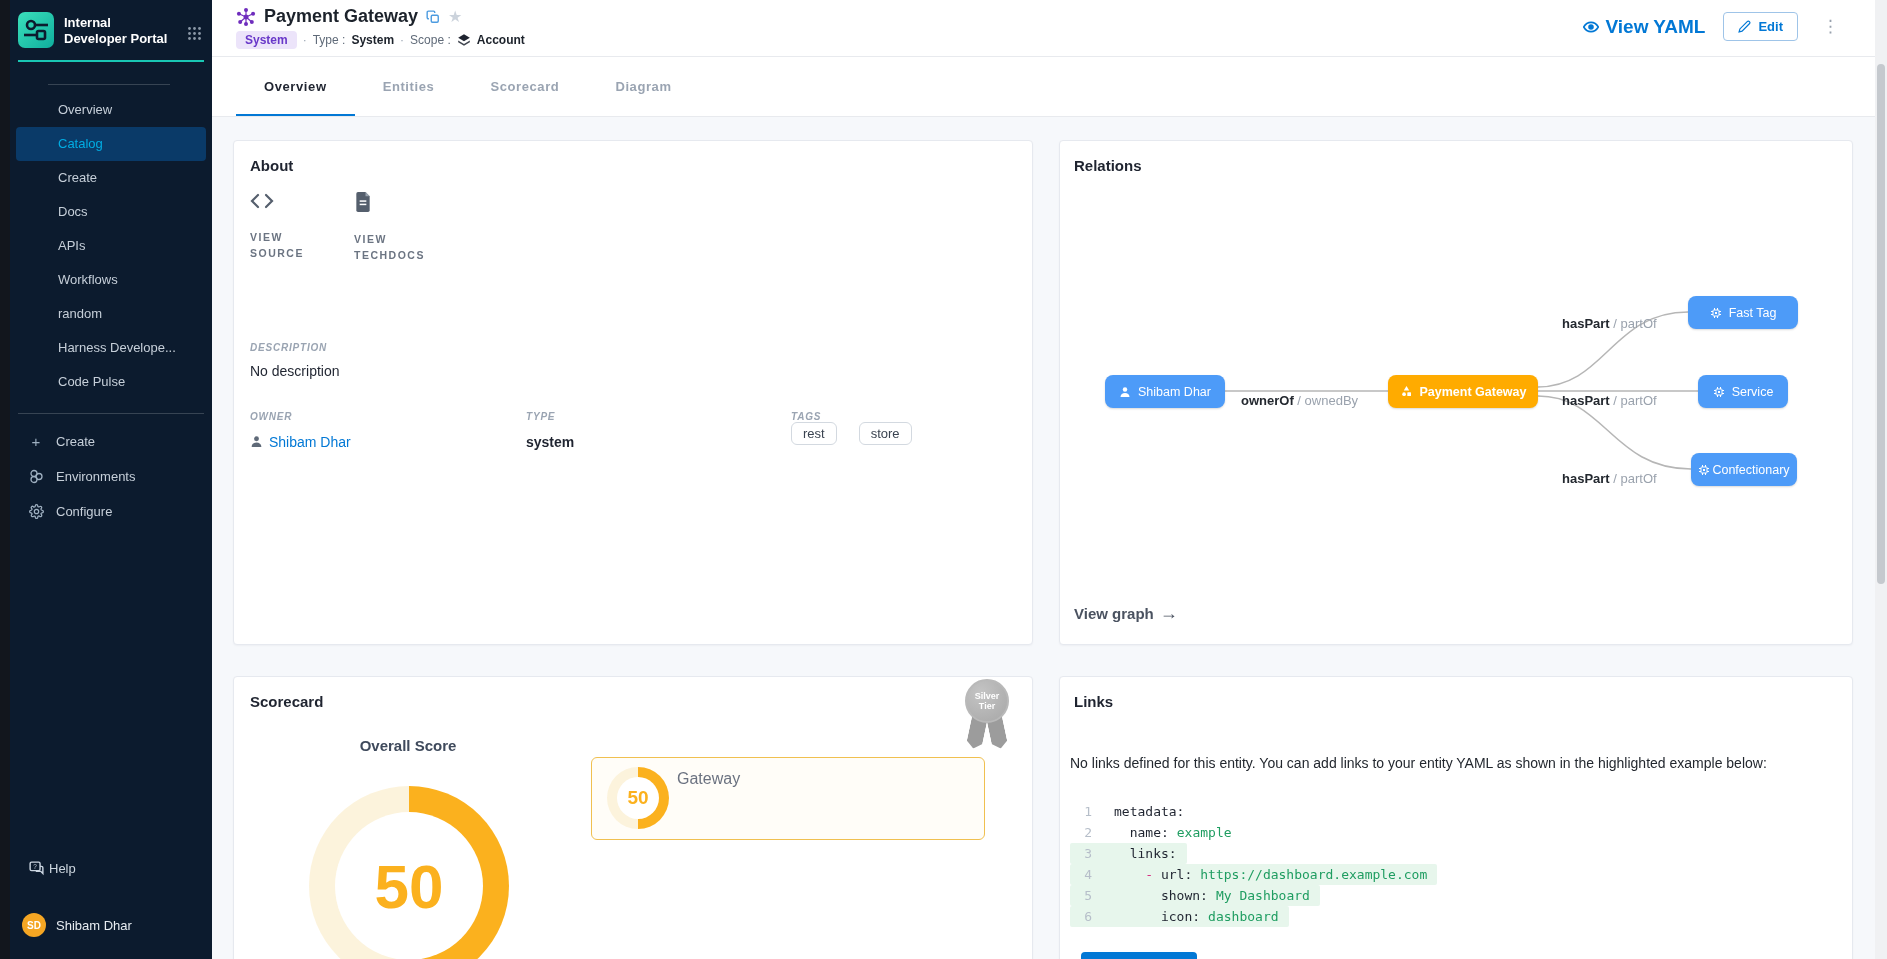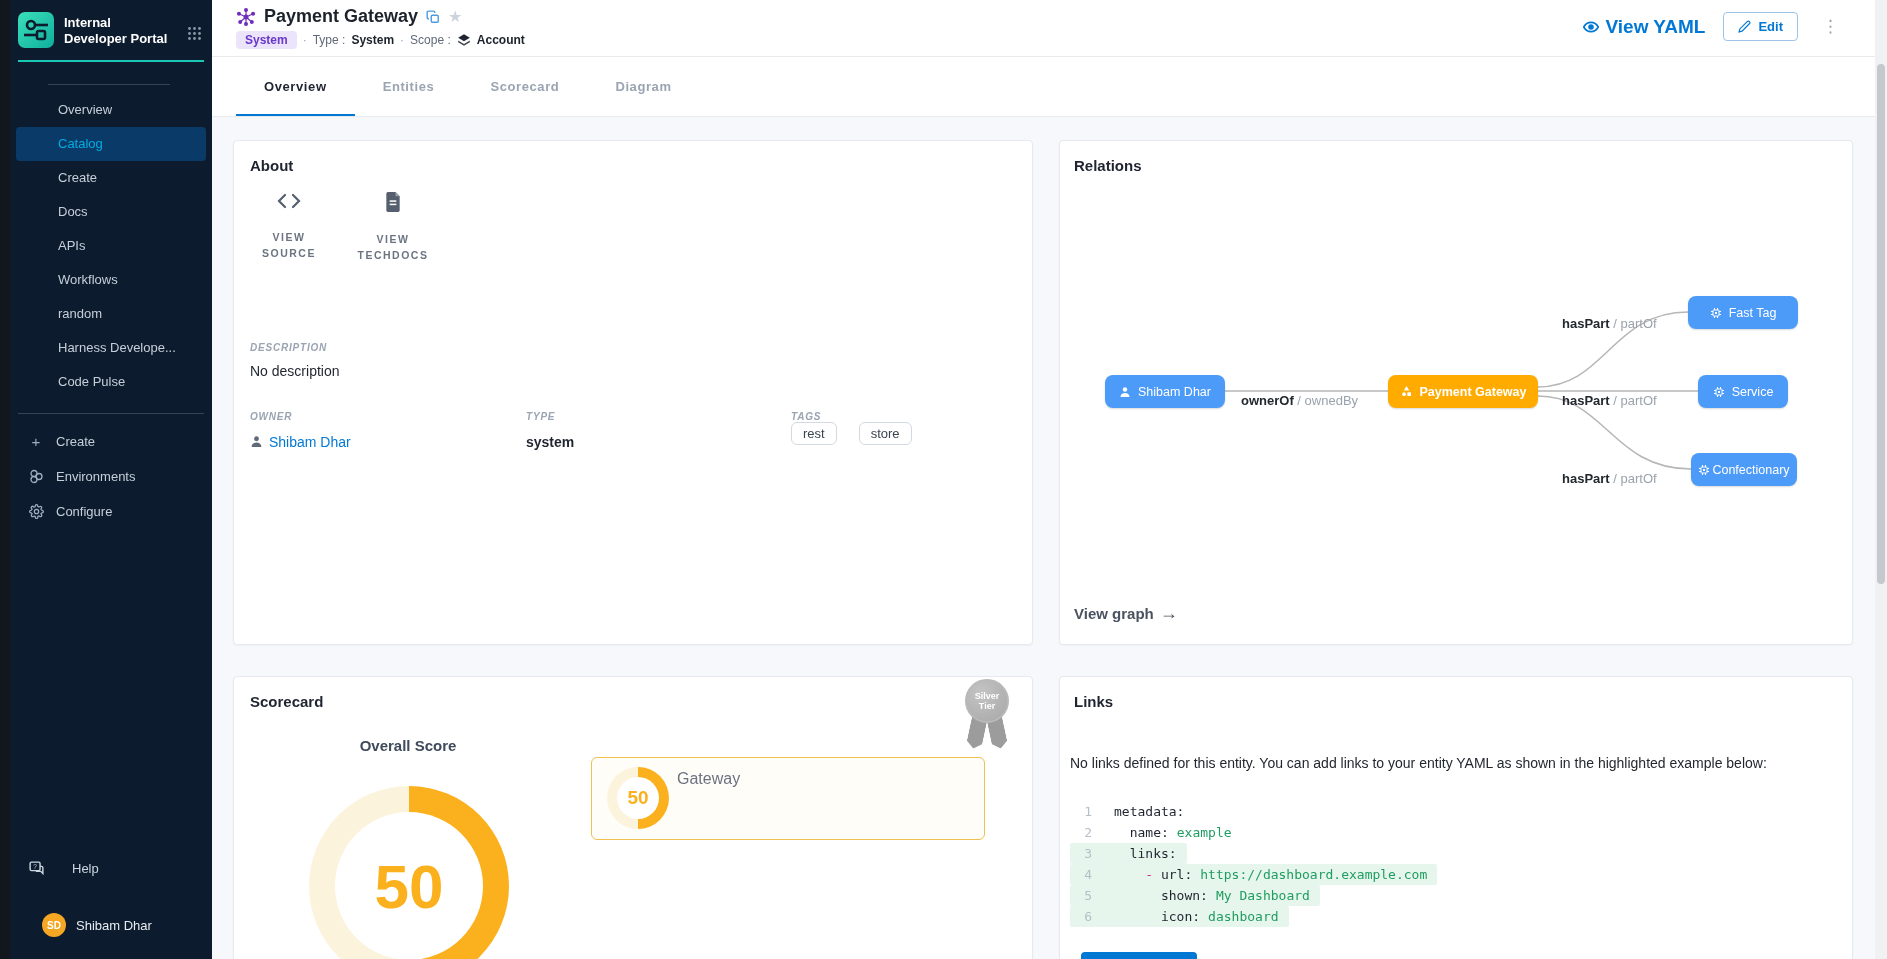--- a/index.html
+++ b/index.html
@@ -15,22 +15,22 @@
   .grid-icon { margin-left:auto; padding-top:6px; }
   .teal-line { height:2px; background:var(--teal,#19c7b4); margin:2px 8px 0 8px; }
   .nav-divider { height:1px; background:rgba(255,255,255,0.18); margin:22px 42px 8px 38px; }
   .nav-divider.wide { margin:14px 8px 10px 8px; }
   .nav-list { list-style:none; }
   .nav-item { height:34px; line-height:34px; color:#c6cfd9; font-size:13px; padding-left:48px; cursor:pointer; }
   .nav-item.selected { background:#0a3a68; color:var(--cyan,#00ade4); border-radius:4px; margin:0 6px; padding-left:42px; }
   .action-item { display:flex; align-items:center; gap:12px; color:#c6cfd9; font-size:13px; height:35px; padding-left:18px; cursor:pointer; }
   .action-item .ico { width:16px; display:flex; justify-content:center; color:#9fb0c1; font-size:15px; }
   .sidebar-bottom { position:absolute; left:0; bottom:0; width:100%; padding-bottom:14px; }
-  .help-row { display:flex; align-items:center; gap:27px; color:#cdd6df; font-size:13px; padding:10px 18px; cursor:pointer; margin-bottom:18px; }
-  .profile-row { display:flex; align-items:center; gap:10px; color:#e7ecf1; font-size:13px; padding:8px 32px; cursor:pointer; }
+  .help-row { display:flex; align-items:center; gap:4px; color:#cdd6df; font-size:13px; padding:10px 18px; cursor:pointer; margin-bottom:18px; }
+  .profile-row { display:flex; align-items:center; gap:10px; color:#e7ecf1; font-size:13px; padding:8px 12px; cursor:pointer; }
   .avatar { width:24px; height:24px; border-radius:50%; background:#f5a623; color:#fff; font-size:10px; font-weight:700; display:flex; align-items:center; justify-content:center; }
 
   
   .page-header { position:absolute; left:212px; top:0; width:1675px; height:57px; background:#fff; border-bottom:1px solid #e8eaee; z-index:4; display:flex; align-items:flex-start; }
   .title-block { padding:6px 0 0 24px; }
   .title-row { display:flex; align-items:center; gap:8px; }
   .page-title { font-size:18px; font-weight:700; color:#1c222b; }
   .sub-row { display:flex; align-items:center; gap:6px; margin-top:4px; font-size:12px; color:#5f6a78; }
   .chip-system { background:#ece4fa; color:#6938c9; font-weight:700; font-size:12px; padding:2px 9px; border-radius:4px; }
   .sub-strong { color:#1c222b; font-weight:600; }
@@ -46,21 +46,21 @@
   .tab.active { color:#1f2430; }
   .tab.active::after { content:""; position:absolute; left:0; right:0; bottom:0; height:2px; background:var(--accent,#0278d5); }
 
   
   .card { position:absolute; background:#fff; border:1px solid #e6e9ef; border-radius:4px; box-shadow:0 1px 2px rgba(16,24,40,0.04); }
   .card-heading { font-size:15px; font-weight:700; color:#1f2430; }
 
   
   .about-card { left:233px; top:140px; width:800px; height:505px; padding:16px; }
   .about-actions { display:flex; gap:26px; margin-top:18px; }
-  .about-action { width:78px; text-align:center; cursor:pointer; }
+  .about-action { width:78px; cursor:pointer; }
   .about-action .lbl { margin-top:16px; font-size:10.5px; letter-spacing:1.5px; color:#6b7482; font-weight:600; line-height:1.5; }
   .field-label { font-size:10px; letter-spacing:0.8px; color:#9aa4b2; font-weight:700;font-style:italic; }
   .about-desc { margin-top:78px; }
   .about-desc .val { margin-top:10px; font-size:14px; color:#1f2430; }
   .about-grid { display:flex; margin-top:32px; }
   .about-col-owner { width:276px; }
   .about-col-type { width:265px; }
   .owner-val { display:flex; align-items:center; gap:6px; margin-top:12px; font-size:14px; color:var(--accent,#0278d5); cursor:pointer; }
   .type-val { margin-top:12px; font-size:14px; font-weight:700; color:#1f2430; }
   .tags-row { display:flex; gap:22px; margin-top:0; }

